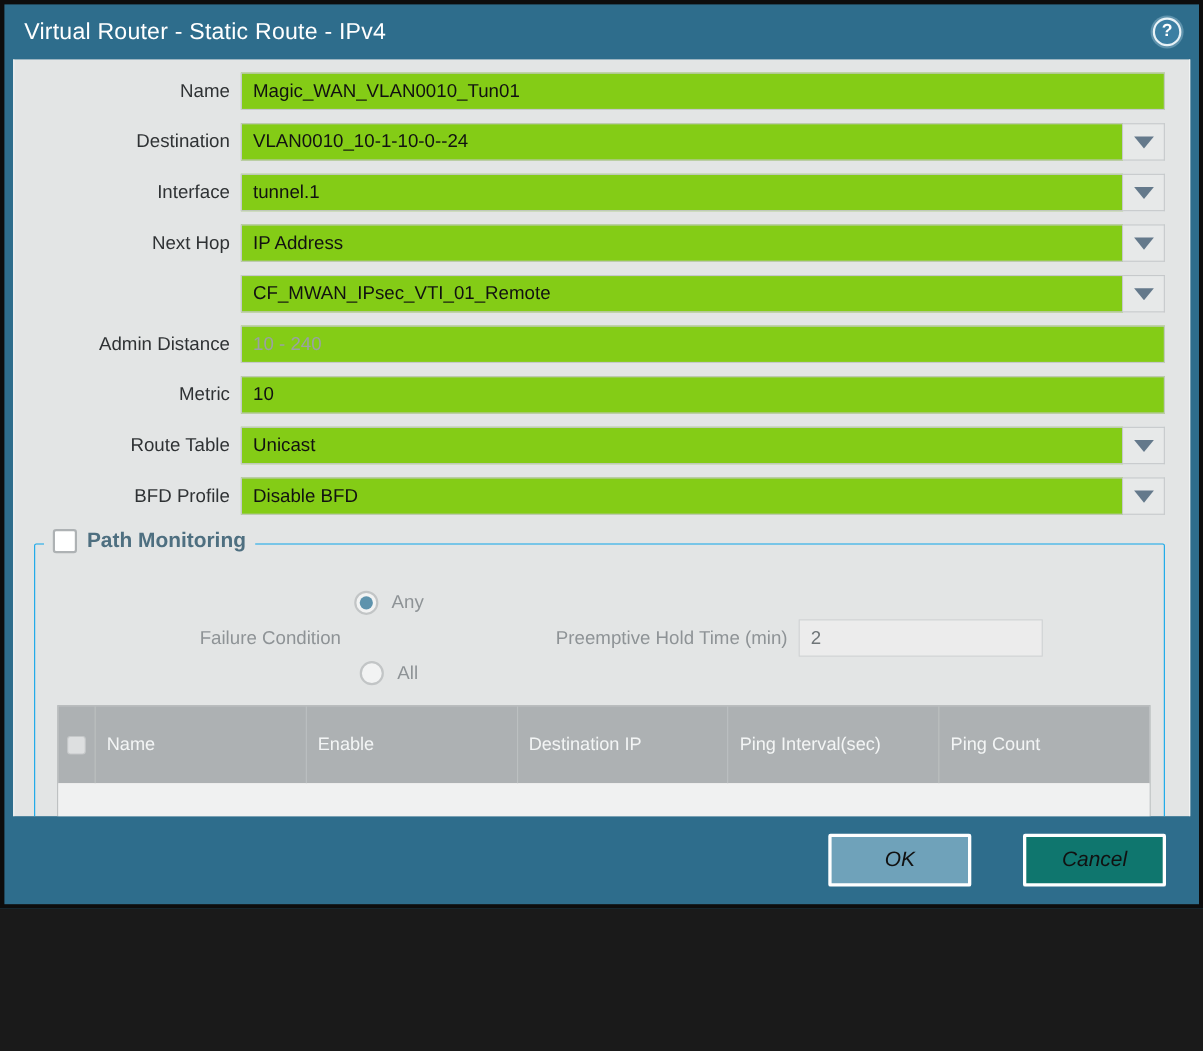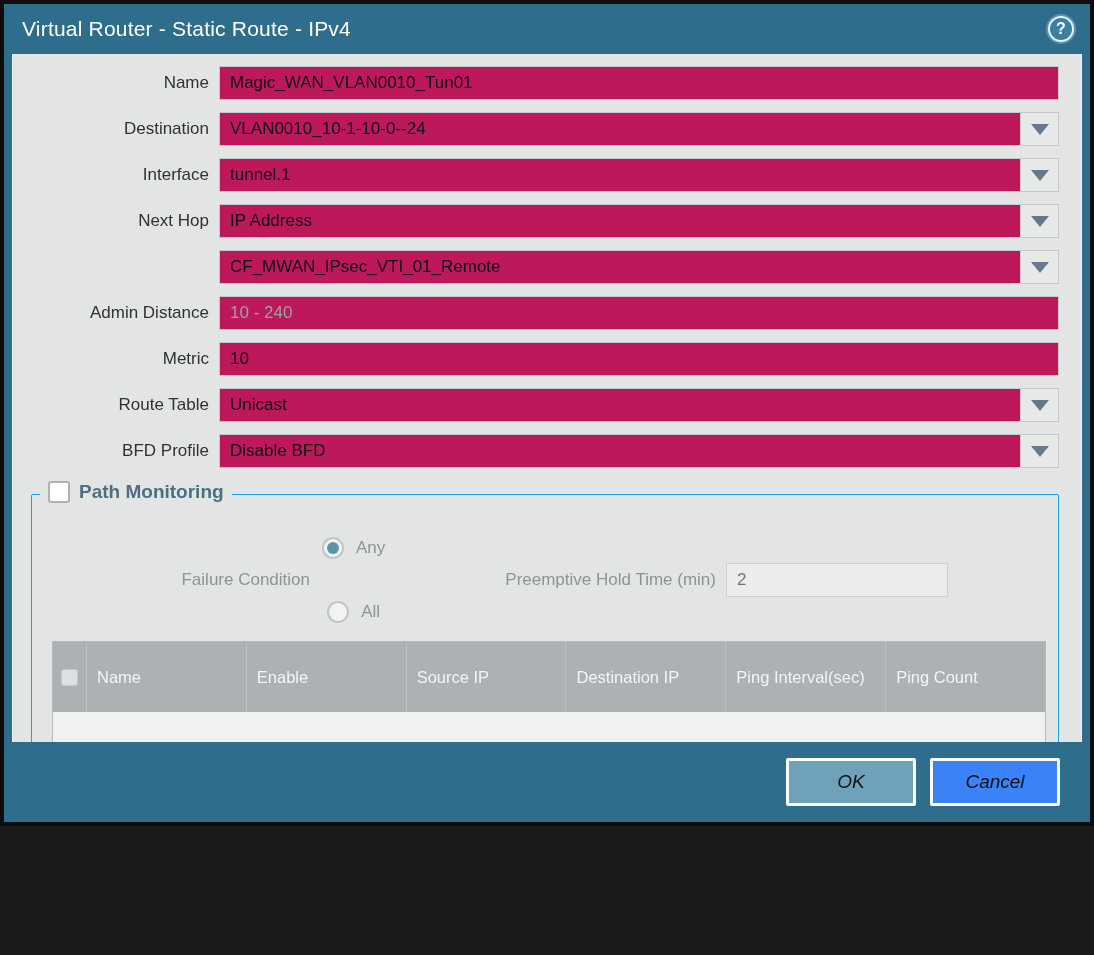--- a/index.html
+++ b/index.html
@@ -51,21 +51,21 @@
   }
   .form-label {
     width: 196px; flex: 0 0 auto;
     text-align: right; padding-right: 10px;
     font-size: 17px; color: #2f3234;
   }
   .field { flex: 1 1 auto; display: flex; align-items: stretch; }
   .text-input {
     flex: 1 1 auto; height: 34px;
     border: 1px solid #c6c9cb;
-    background: #be185d;
+    background: #84cc16;
     font-family: "Liberation Sans", sans-serif;
     font-size: 17px; color: #111;
     padding: 0 10px;
     outline: none;
   }
   .text-input::placeholder { color: #9ba1a4; }
   .dd-btn {
     flex: 0 0 auto; width: 38px; height: 34px;
     background: #e7e9e9;
     border: 1px solid #c6c9cb;
@@ -186,21 +186,21 @@
   .dlg-btn {
     width: 130px; height: 48px;
     border: 3px solid #ffffff;
     border-radius: 2px;
     font-family: "Liberation Sans", sans-serif;
     font-size: 19px; color: #111;
     cursor: pointer;
     font-style: italic;
   }
   .ok-btn { background: #6fa2ba; }
-  .cancel-btn { background: #3b82f6; }
+  .cancel-btn { background: #0f766e; margin-left: 33px; }
 </style>
 </head>
 <body>
 
 <div class="frame">
 
   <div class="titlebar">
     <div class="title">Virtual Router - Static Route - IPv4</div>
     <div class="help-btn">?</div>
   </div>
@@ -312,21 +312,20 @@
         <input class="pht-input" type="text" disabled="" value="2" style="">
       </div>
 
       <div class="pm-table">
         <div class="pm-thead">
           <div class="th th-check">
             <div class="hdr-checkbox"></div>
           </div>
           <div class="th th-name">Name</div>
           <div class="th th-enable">Enable</div>
-          <div class="th th-src">Source IP</div>
           <div class="th th-dst">Destination IP</div>
           <div class="th th-ping">Ping Interval(sec)</div>
           <div class="th th-count">Ping Count</div>
         </div>
         <div class="pm-tbody"></div>
         <div class="pm-tfoot">
           <button class="tool-btn">
             <span class="mini-icon plus-icon">+</span>
             <span class="label-add">Add</span>
           </button>

